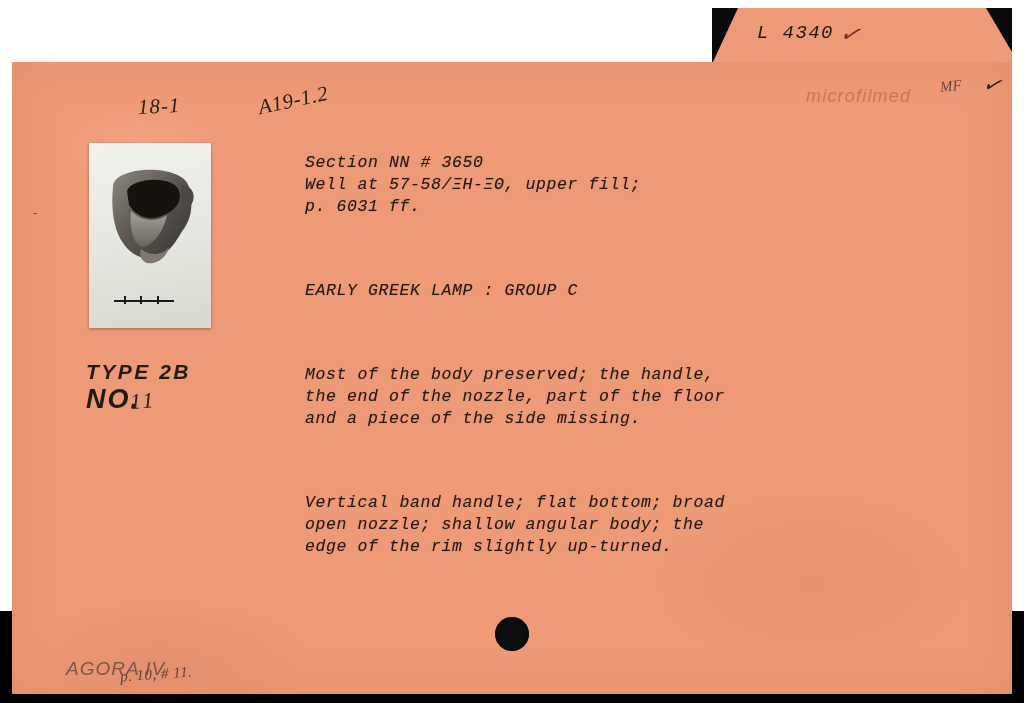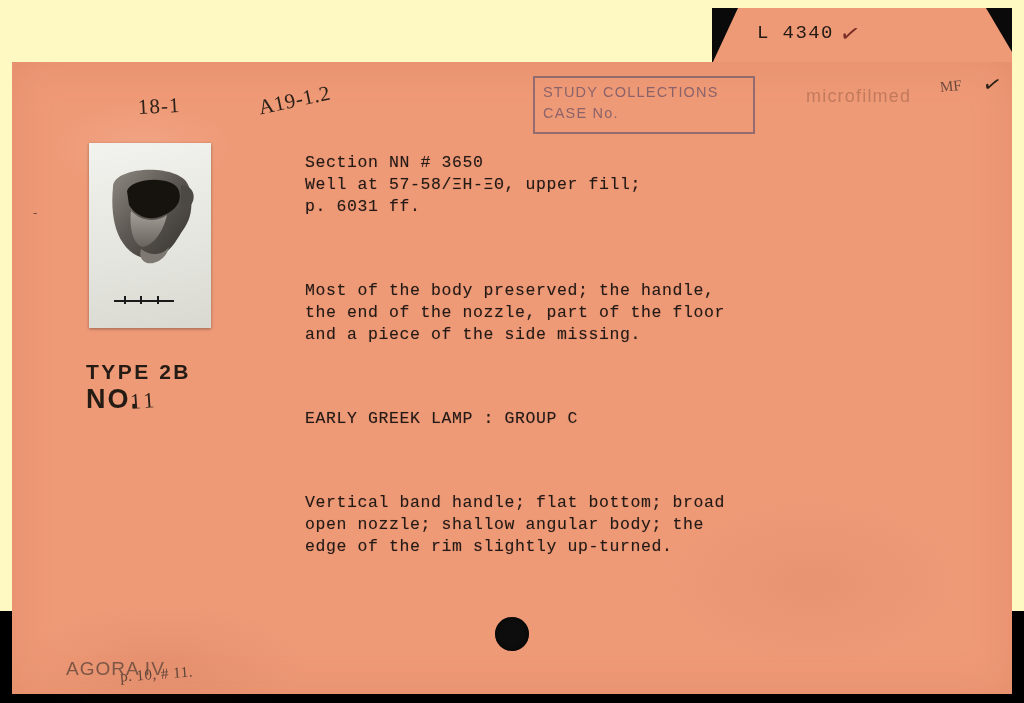--- a/index.html
+++ b/index.html
@@ -10,21 +10,22 @@
   body {
     width: 1024px;
     height: 703px;
     overflow: hidden;
     font-family: "Liberation Mono", monospace;
   }
   #stage {
     position: relative;
     width: 1024px;
     height: 611px;
-    background: #fef9c3;
+    background: #ffffff;
+    font-style: italic;
   }
   
   #card {
     position: absolute;
     left: 12px;
     top: 62px;
     width: 1000px;
     height: 632px;
     background: #ef9a77;
     box-shadow: inset 0 0 40px rgba(180,90,55,0.18);
@@ -251,24 +252,20 @@
   <div id="card">
 
     <div class="mottle" style="left:40px;top:40px;width:180px;height:90px;background:radial-gradient(ellipse at center, rgba(255,255,255,0.10), rgba(255,255,255,0) 70%);"></div>
     <div class="mottle" style="left:640px;top:430px;width:320px;height:180px;background:radial-gradient(ellipse at center, rgba(140,60,40,0.08), rgba(140,60,40,0) 70%);"></div>
     <div class="mottle" style="left:0px;top:540px;width:300px;height:120px;background:radial-gradient(ellipse at center, rgba(140,60,40,0.10), rgba(140,60,40,0) 70%);"></div>
   </div>
 
   <div class="hand" id="hand-l4340">L 4340</div>
   <div class="hand" id="hand-l4340-check">✓</div>
 
-  <div id="stamp-box">
-    <div class="l1">STUDY COLLECTIONS</div>
-    <div class="l2">CASE No.</div>
-  </div>
   <div id="stamp-case-no">18-1</div>
 
   <div class="hand" id="hand-a19">A19-1.2</div>
   <div class="hand" id="hand-microfilmed">microfilmed</div>
   <div class="hand" id="hand-mf-note">MF</div>
   <div class="hand" id="hand-mf-check">✓</div>
   <div class="hand" id="hand-tick">-</div>
 
   <div id="photo">
     <svg class="lamp" viewBox="0 0 104 132">
@@ -303,24 +300,24 @@
   </div>
 
   <div id="type-label">TYPE  2B</div>
   <div id="no-label">NO.</div>
   <div class="hand" id="hand-no-num">11</div>
 
   <div id="typed">
     <div class="blk">Section NN # 3650
 Well at 57-58/ΞH-ΞΘ, upper fill;
 p. 6031 ff.</div>
+    <div class="blk">EARLY GREEK LAMP : GROUP C</div>
     <div class="blk">Most of the body preserved; the handle,
 the end of the nozzle, part of the floor
 and a piece of the side missing.</div>
-    <div class="blk">EARLY GREEK LAMP : GROUP C</div>
     <div class="blk">Vertical band handle; flat bottom; broad
 open nozzle; shallow angular body; the
 edge of the rim slightly up-turned.</div>
     
   </div>
 
   <div id="punch-hole"></div>
 
   <div id="agora-label">AGORA IV</div>
   <div class="hand" id="hand-agora-sub">p. 10, # 11.</div>

